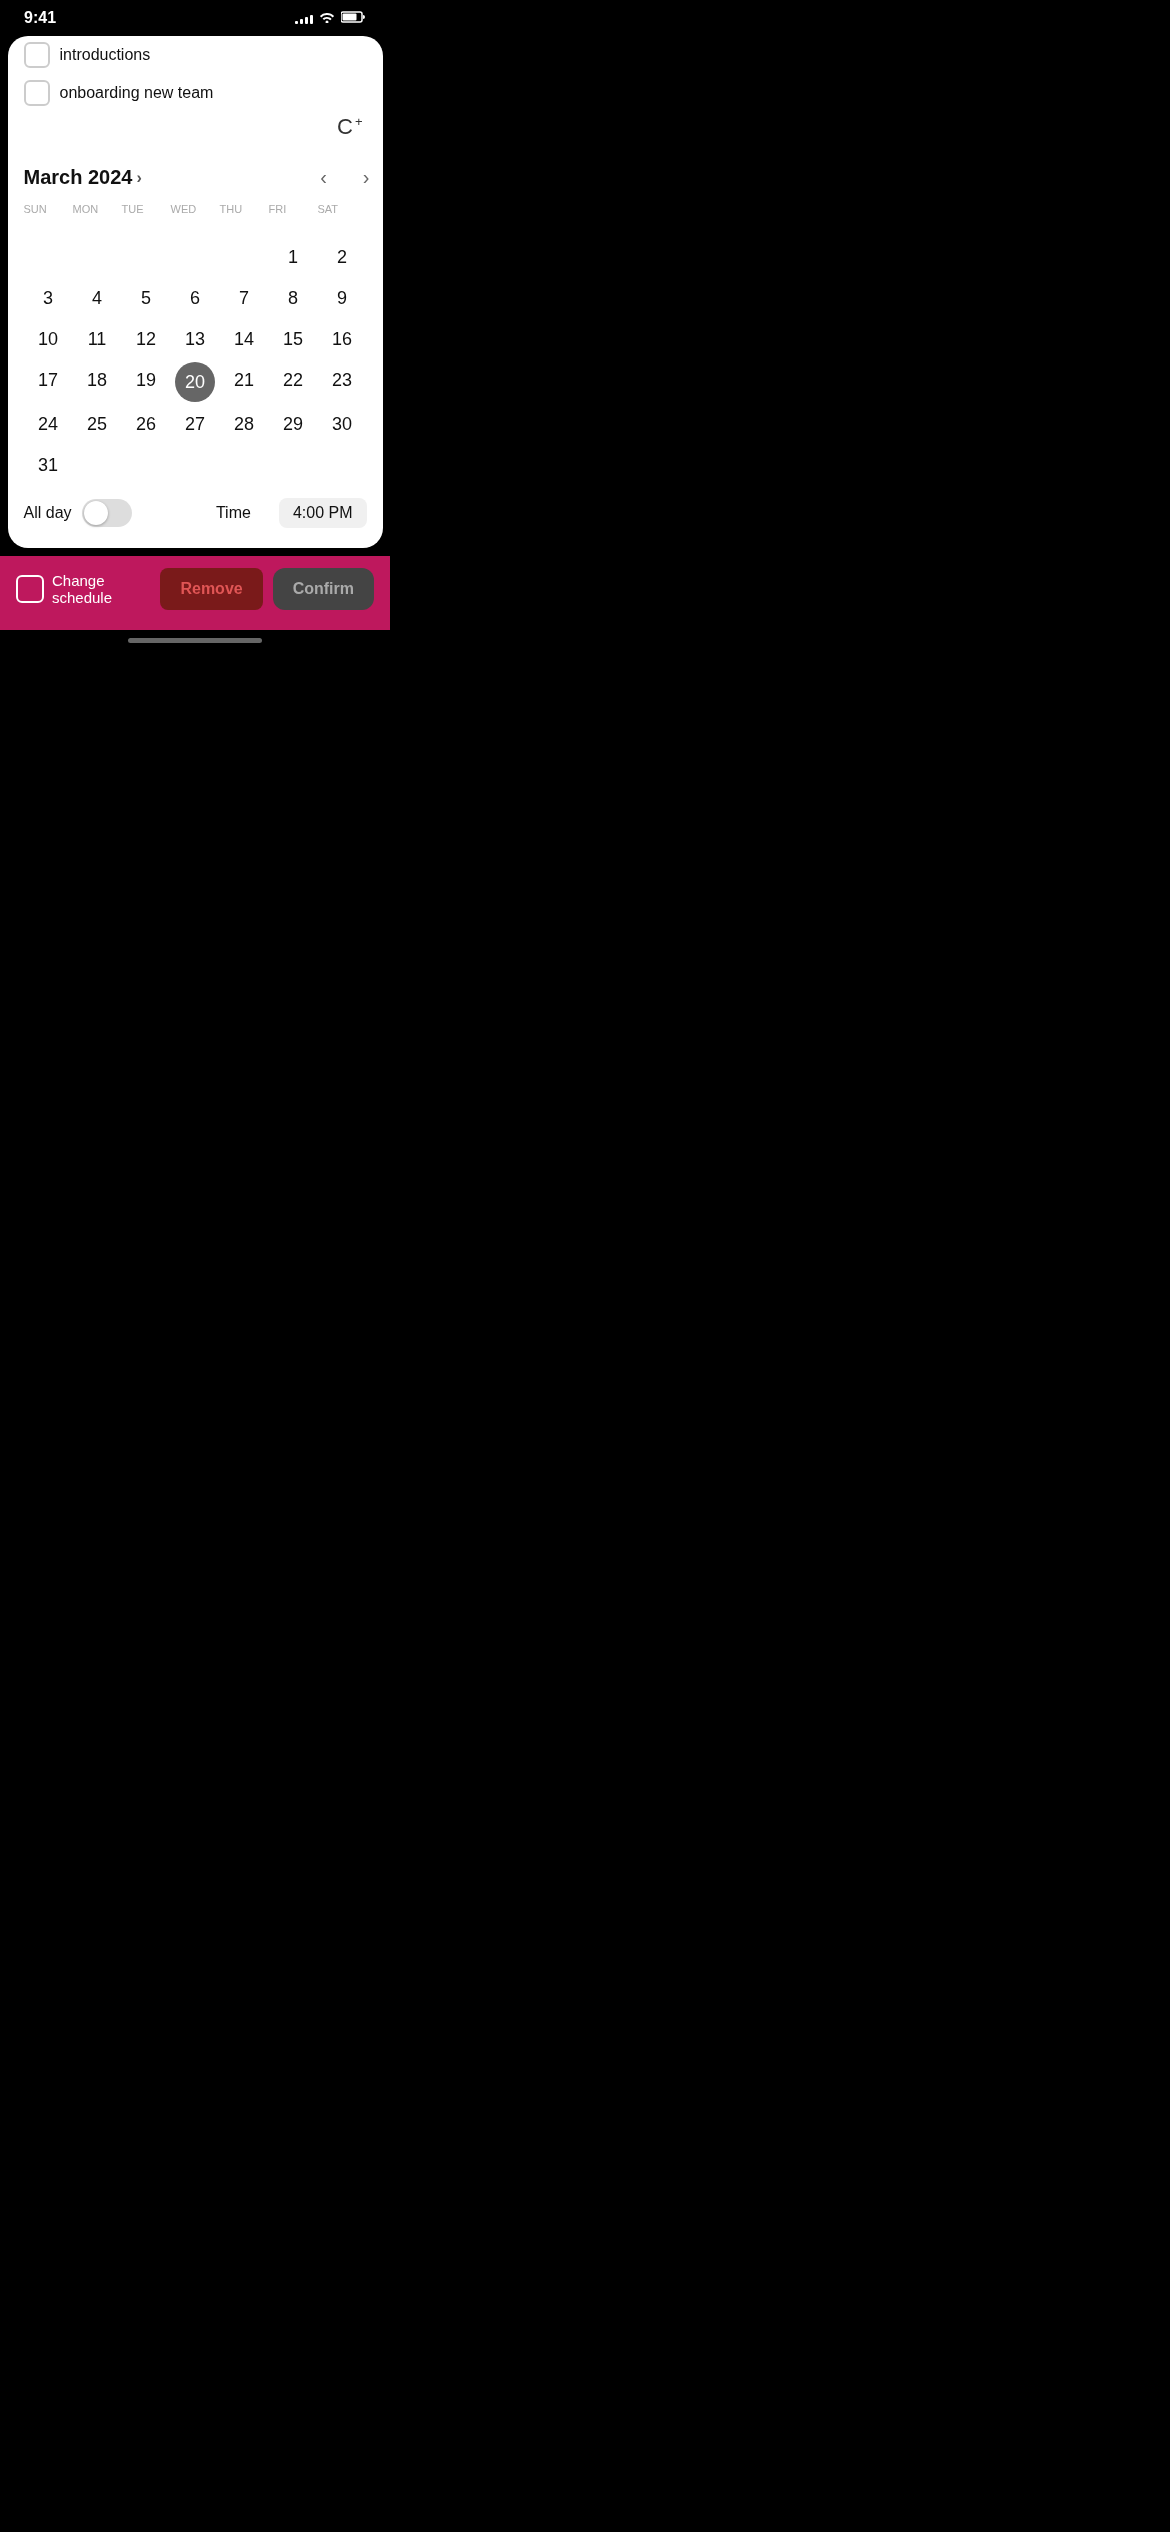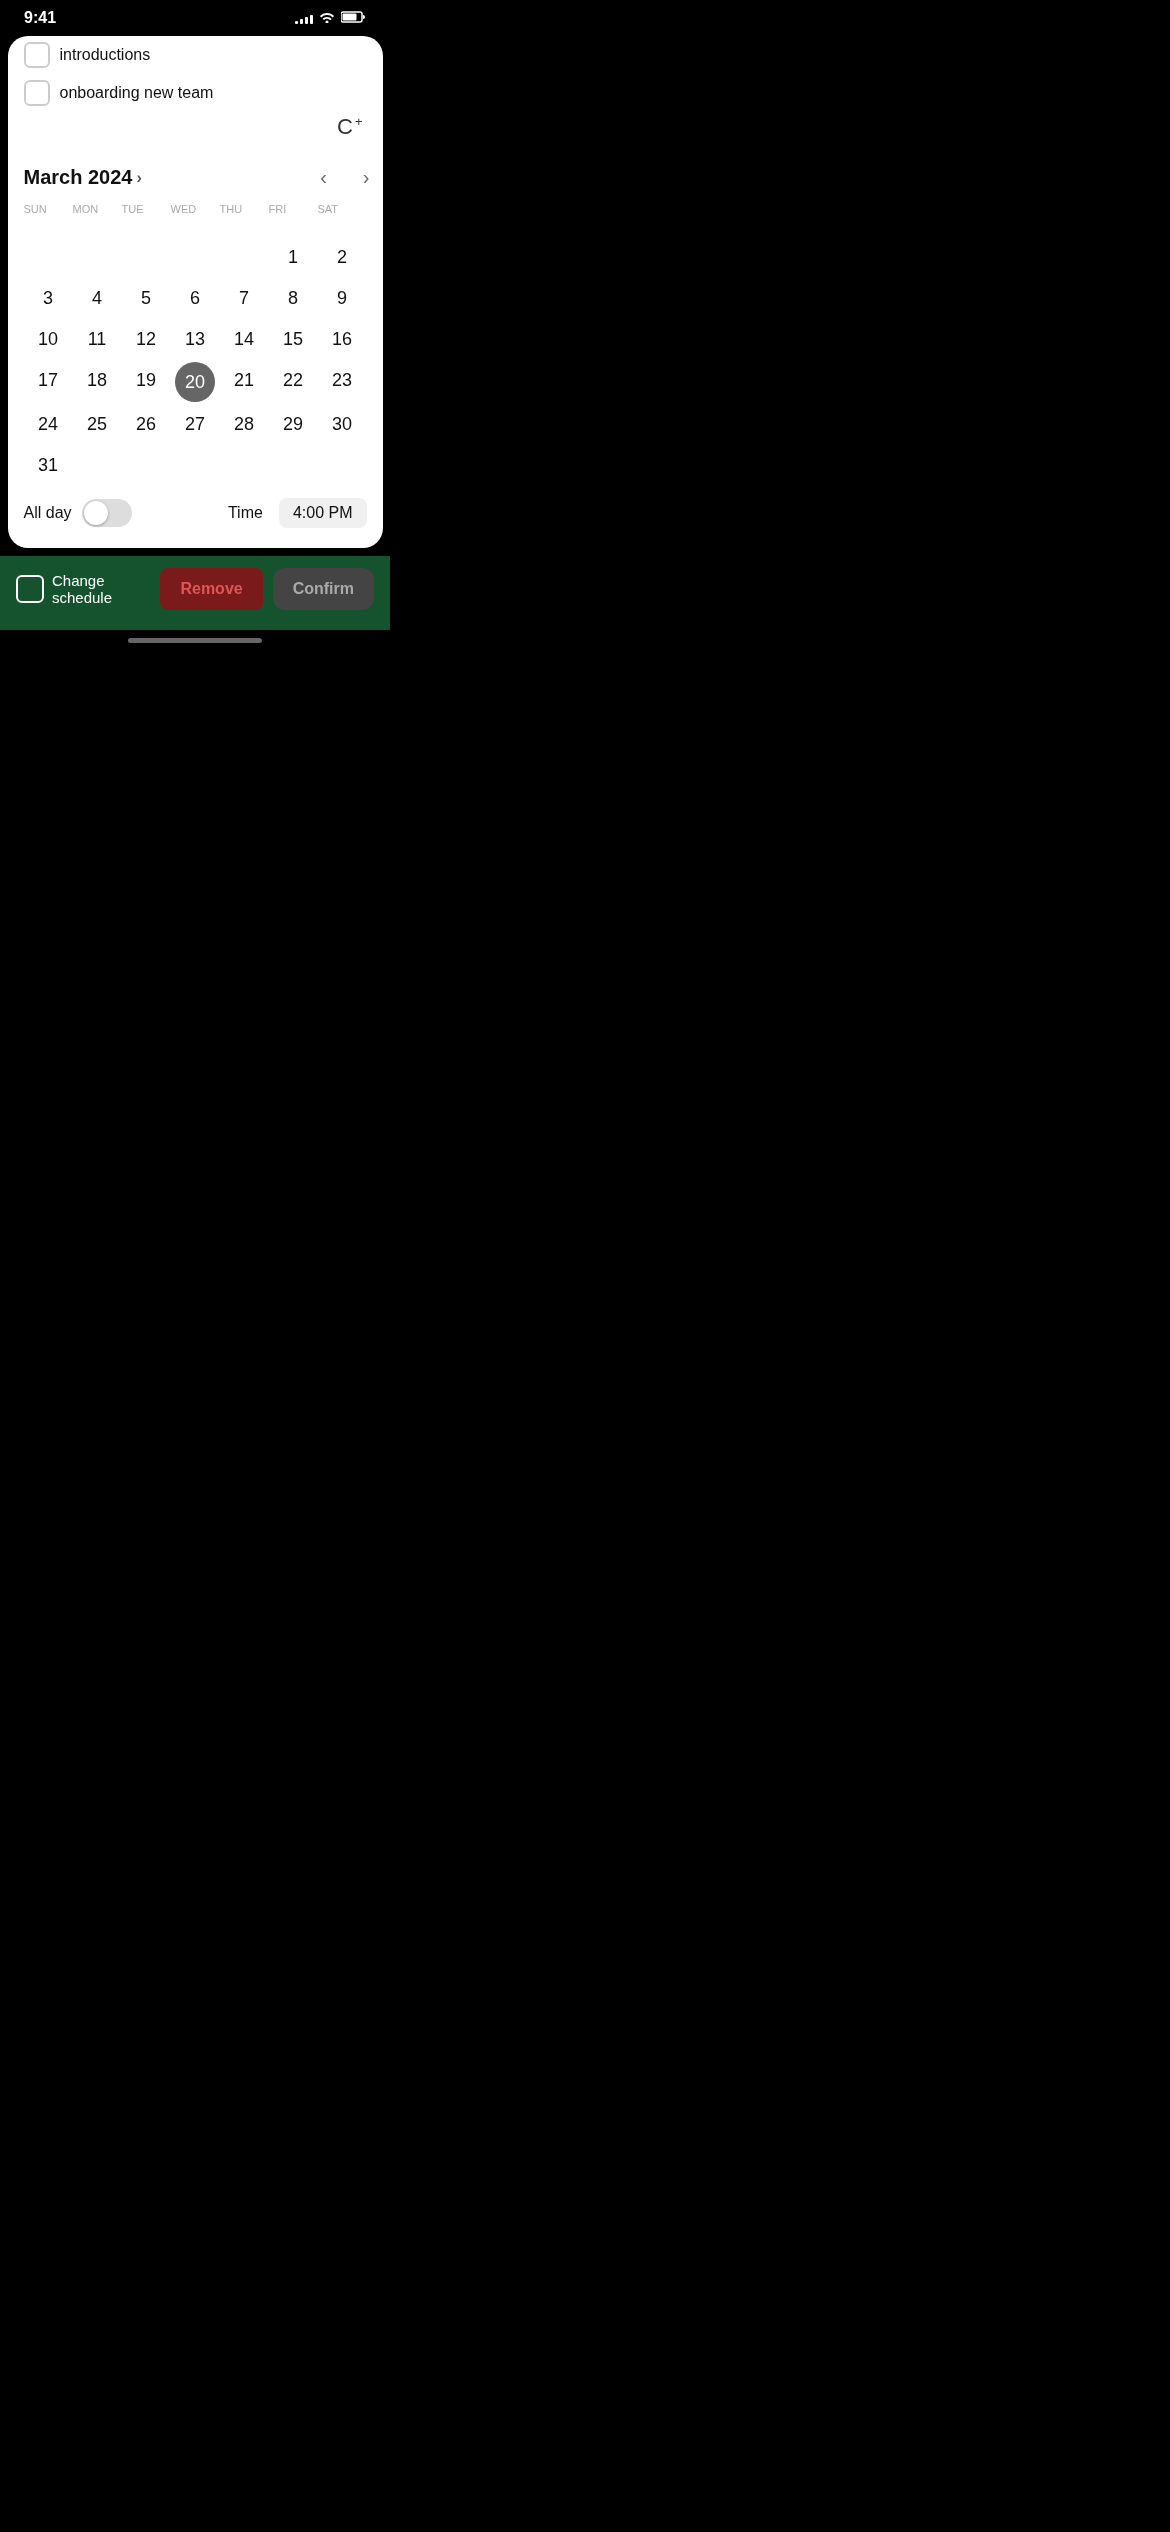--- a/index.html
+++ b/index.html
@@ -239,38 +239,38 @@
       background: #fff;
       border-radius: 50%;
       position: absolute;
       top: 2px;
       left: 2px;
       box-shadow: 0 1px 3px rgba(0,0,0,0.3);
     }
     .time-section {
       display: flex;
       align-items: center;
-      gap: 16px;
+      gap: 28px;
     }
     .time-label {
       font-size: 16px;
       color: #111;
     }
     .time-value {
       background: #f0f0f0;
       border-radius: 8px;
       padding: 6px 14px;
       font-size: 16px;
       color: #111;
       font-weight: 400;
     }
 
     
     .bottom-bar {
-      background: #14532d;
+      background: #be185d;
       width: 390px;
       padding: 12px 16px 20px 16px;
       display: flex;
       align-items: center;
       gap: 10px;
       margin-top: 8px;
     }
     .change-schedule-area {
       display: flex;
       align-items: center;

